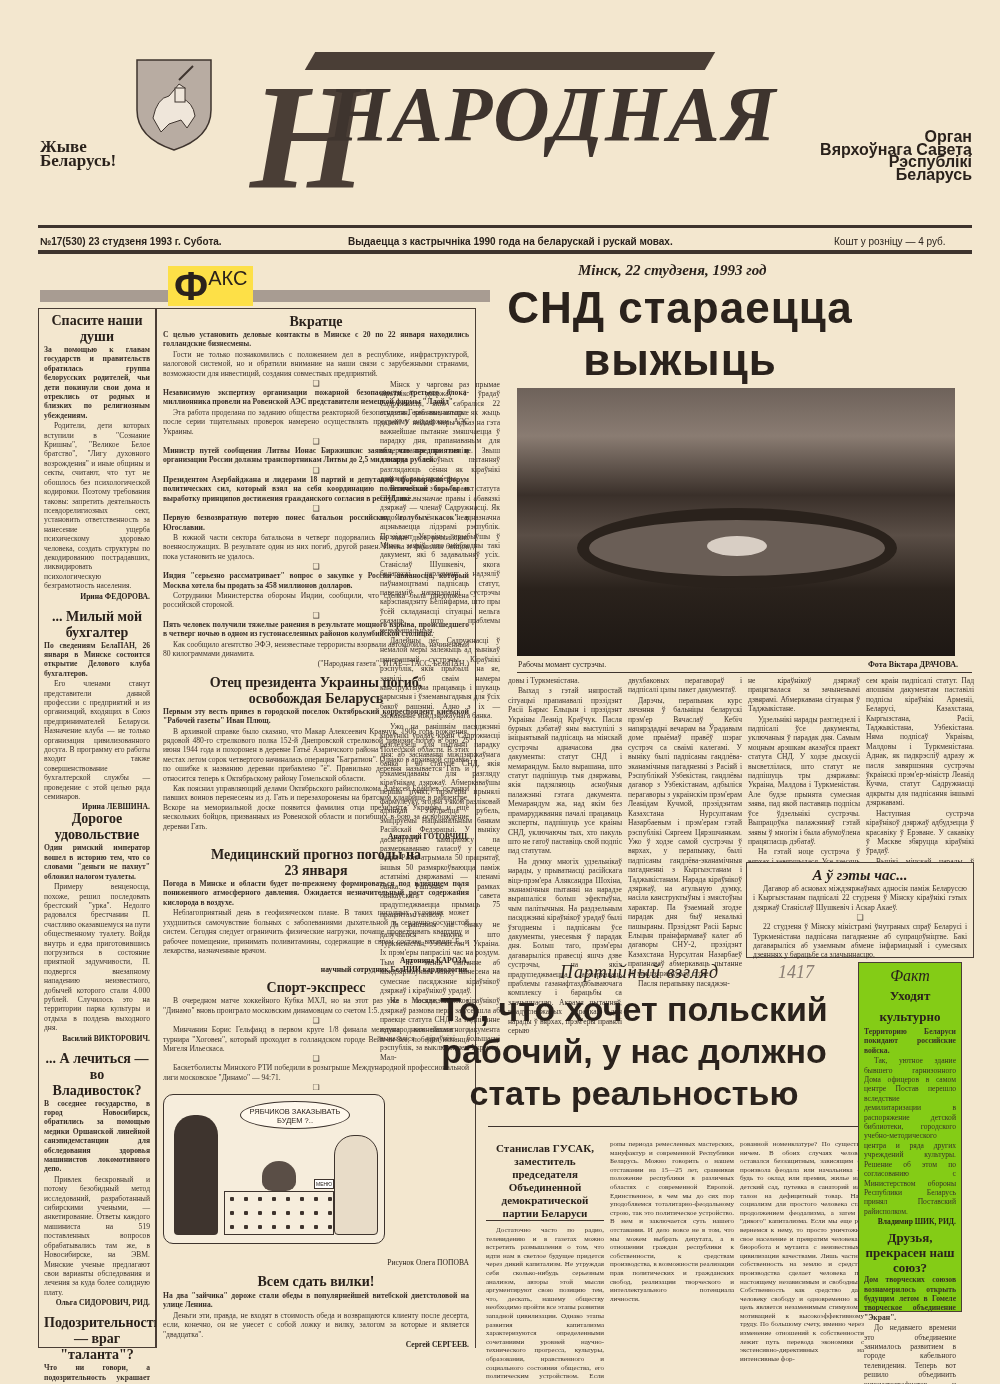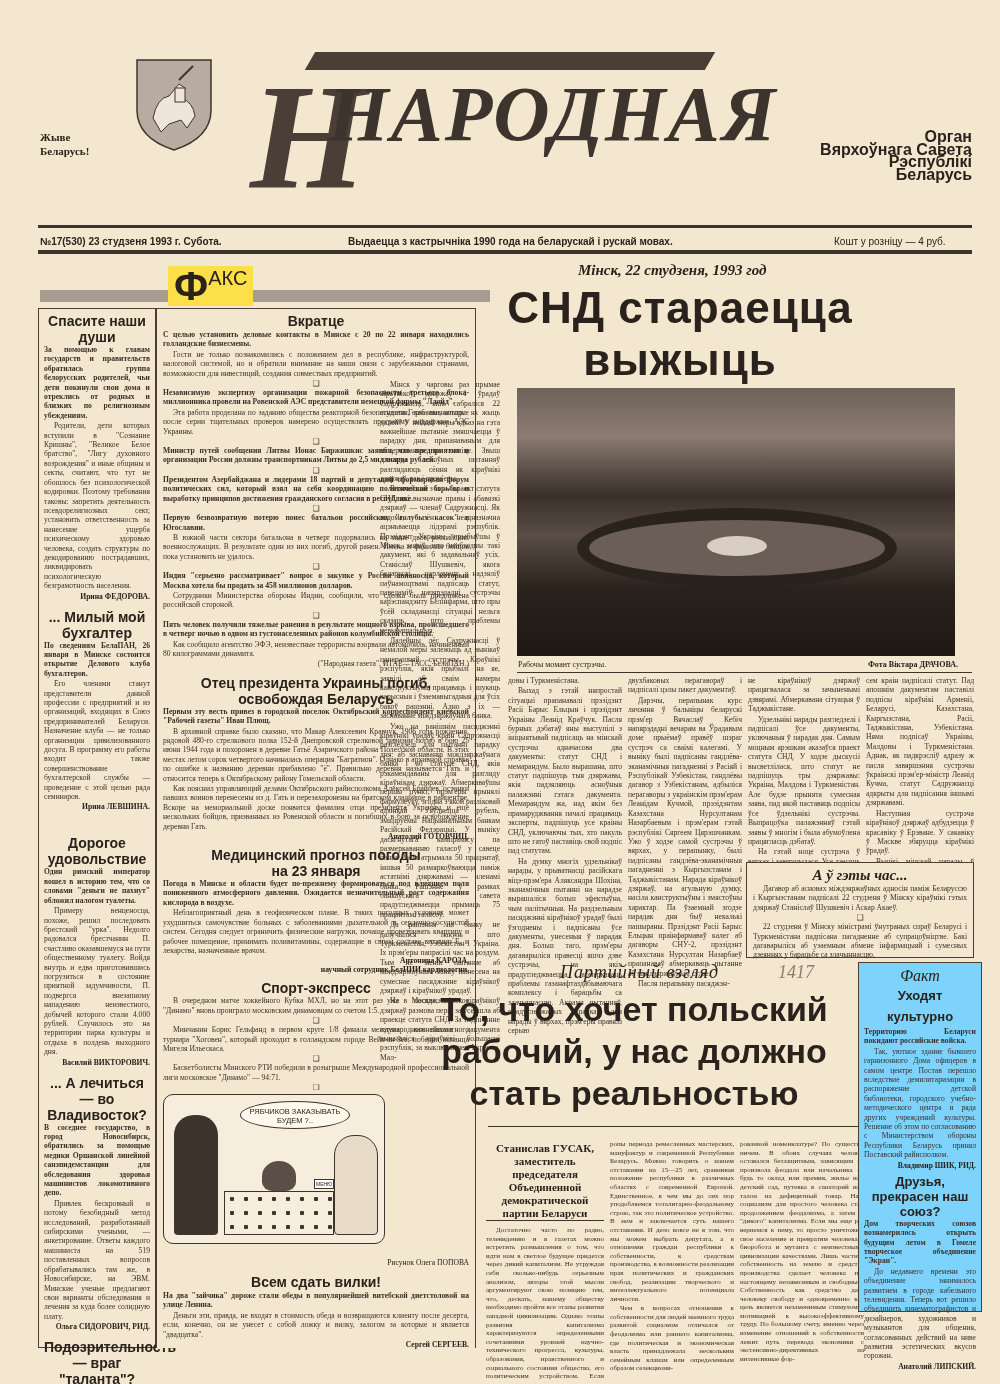--- a/index.html
+++ b/index.html
@@ -3,38 +3,38 @@
 <meta charset="utf-8">
 <style>
 *{box-sizing:border-box;margin:0;padding:0}
 body{width:1000px;height:1384px;background:#f3e7cf;font-family:"Liberation Serif",serif;color:#2a221c;position:relative;overflow:hidden}
 .abs{position:absolute}
 .sans{font-family:"Liberation Sans",sans-serif}
 .txt{font-size:7.6px;line-height:9.4px;text-align:justify;color:#3a302a}
 .txt p{text-indent:10px;margin-bottom:1px}
 .lead{font-weight:bold;text-indent:0!important}
 .sig{text-align:right;font-weight:bold;font-size:7.6px}
-.h{font-family:Liberation Sans, sans-serif;font-weight:bold;text-align:center;color:#2a221c}
+.h{font-family:Liberation Serif, serif;font-weight:bold;text-align:center;color:#2a221c}
 .box{border:1.5px solid #4a3e36}
 .sep{text-align:center;font-size:8px;line-height:9px}
 .rule{background:#3e342e}
 .photo{background:linear-gradient(180deg,#6e625a 0%,#8a7c72 18%,#3a302a 40%,#5a4e46 55%,#2a221c 75%,#1e1814 100%)}
 </style>
 </head>
 <body>
 
 <div class="abs" style="left:135px;top:58px;width:78px;height:94px">
  <svg width="78" height="94" viewBox="0 0 78 94">
       <path d="M2 2 H76 V52 Q76 80 39 92 Q2 80 2 52 Z" fill="#b8aca2" stroke="#3e342e" stroke-width="1.5"></path>
       <path d="M18 60 Q22 40 34 38 L44 26 L50 30 L46 40 Q58 44 60 58 L52 70 L46 62 L34 66 L26 74 Z" fill="#efe6da" stroke="#3e342e"></path>
       <rect x="40" y="30" width="10" height="14" fill="#efe6da" stroke="#3e342e"></rect>
       <path d="M44 22 L58 8" stroke="#3e342e" stroke-width="2"></path>
     </svg>
 </div>
-<div class="abs" style="left:40px;top:130px;width:70px;font-weight:bold;font-size:11px;line-height:14px">Жыве Беларусь!</div>
+<div class="abs" style="left:40px;top:140px;width:70px;font-weight:bold;font-size:17px;line-height:14px">Жыве Беларусь!</div>
 <div class="abs" style="left:250px;top:52px;width:470px;height:170px">
  <div class="abs" style="left:60px;top:0;width:400px;height:18px;background:#4a3e36;transform:skewX(-30deg)"></div>
  <div class="abs" style="left:0;top:10px;font-family:'Liberation Serif',serif;font-style:italic;font-weight:bold;font-size:150px;line-height:150px;color:#4a3e36">Н</div>
  <div class="abs" style="left:78px;top:22px;font-family:'Liberation Serif',serif;font-style:italic;font-weight:bold;font-size:78px;line-height:80px;color:#3e342e;letter-spacing:2px;text-transform:uppercase">Народная</div>
 </div>
 <div class="abs sans" style="left:820px;top:131px;width:152px;text-align:right;font-weight:bold;font-size:16px;line-height:12.5px">
  <div>Орган</div>
  <div>Вярхоўнага Савета</div>
  <div>Рэспублікі Беларусь</div>
 </div>
@@ -59,21 +59,21 @@
   <div class="sig">Ирина ФЕДОРОВА.</div>
  </div>
  <div style="margin-top:8px">
   <div class="h" style="font-size:14px;line-height:16px">... Милый мой бухгалтер</div>
   <div class="txt">
         <p class="lead">По сведениям БелаПАН, 26 января в Минске состоится открытие Делового клуба бухгалтеров.</p>
         <p>Его членами станут представители данной профессии с предприятий и из организаций, входящих в Союз предпринимателей Беларуси. Назначение клуба — не только организация цивилизованного досуга. В программу его работы входит также совершенствование бухгалтерской службы — проведение с этой целью ряда семинаров.</p>
       </div>
   <div class="sig">Ирина ЛЕВШИНА.</div>
  </div>
- <div style="margin-top:24px">
+ <div style="margin-top:0">
   <div class="h" style="font-size:14px;line-height:16px">Дорогое удовольствие</div>
   <div class="txt">
         <p class="lead">Один римский император вошел в историю тем, что со словами "деньги не пахнут" обложил налогом туалеты.</p>
         <p>Примеру венценосца, похоже, решил последовать брестский "урка". Недолго радовался брестчанин П. счастливо оказавшемуся на пути общественному туалету. Войдя внутрь и едва приготовившись погрузиться в состояние приятной задумчивости, П. подвергся внезапному нападению неизвестного, добычей которого стали 4.000 рублей. Случилось это на территории парка культуры и отдыха в полдень выходного дня.</p>
       </div>
   <div class="sig">Василий ВИКТОРОВИЧ.</div>
  </div>
  <div style="margin-top:8px">
   <div class="h" style="font-size:14px;line-height:16px">... А лечиться — во Владивосток?</div>
   <div class="txt">
@@ -217,27 +217,26 @@
 <div class="abs" style="left:560px;top:962px;font-style:italic;font-size:18px;letter-spacing:1px">Партийный взгляд</div>
 <div class="abs sans" style="left:408px;top:988px;width:452px;text-align:center;font-weight:bold;font-size:34px;line-height:42px">То, что хочет польский рабочий, у нас должно стать реальностью</div>
 <div class="abs rule" style="left:488px;top:1126px;width:390px;height:1px"></div>
 <div class="abs" style="left:486px;top:1142px;width:118px;text-align:center;font-weight:bold;font-size:11px;line-height:13px">Станислав ГУСАК, заместитель председателя Объединенной демократической партии Беларуси</div>
 <div class="abs rule" style="left:486px;top:1220px;width:118px;height:1px"></div>
 <div class="abs txt" style="left:486px;top:1226px;width:118px;font-size:7px;line-height:8.6px">
     <p>Достаточно часто по радио, телевидению и в газетах можно встретить размышления о том, что идти нам в светлое будущее придется через дикий капитализм. Не утруждая себя сколько-нибудь серьезным анализом, авторы этой мысли аргументируют свою позицию тем, что, дескать, нашему обществу необходимо пройти все этапы развития западной цивилизации. Однако этапы развития капитализма характеризуются определенными сочетаниями уровней научно-технического прогресса, культуры, образования, нравственного и социального состояния общества, его политическим устройством. Если вопрос поставить именно так, то вряд ли кто-либо возьмется за сравнение Ев-</p>
   </div>
 <div class="abs txt" style="left:610px;top:1140px;width:124px;font-size:7px;line-height:8.6px">
     <p style="text-indent:0">ропы периода ремесленных мастерских, мануфактур и современной Республики Беларусь. Можно говорить о нашем отставании на 15—25 лет, сравнивая положение республики в различных областях с современной Европой. Единственное, в чем мы до сих пор уподобляемся тоталитарно-феодальному строю, так это политическое устройство. В нем и заключается суть нашего отставания. И дело вовсе не в том, что мы можем выбрать депутата, а в отношении граждан республики к собственности, к средствам производства, в возможности реализации прав политических и гражданских свобод, реализации творческого и интеллектуального потенциала личности.</p>
-    <p>Чем в вопросах отношения к собственности для людей наемного труда развитой социализм отличался от феодализма или раннего капитализма, где политическая и экономическая власть принадлежала нескольким семейным кланам или определенным образом селекциони-</p>
   </div>
 <div class="abs txt" style="left:740px;top:1140px;width:124px;font-size:7px;line-height:8.6px">
     <p style="text-indent:0">рованной номенклатуре? По существу, ничем. В обоих случаях человек оставался беззащитным, зависящим от произвола феодала или начальника — будь то оклад или премия, жилье или детский сад, путевка в санаторий или талон на дефицитный товар. Наш социализм для простого человека стал продолжением феодализма, а затем и "дикого" капитализма. Если мы еще раз вернемся к нему, то просто уничтожим свое население и превратим человека в биоробота и мутанта с неизвестными цивилизации качествами. Лишь частная собственность на землю и средства производства сделает человека по-настоящему независимым и свободным. Собственность как средство дает человеку свободу и одновременно как цель является незаменимым стимулом и мотивацией к высокоэффективному труду. По большому счету, именно через изменение отношений к собственности лежит путь перевода экономики с экстенсивно-директивных на интенсивные фор-</p>
   </div>
 
-<div class="abs box" style="left:858px;top:962px;width:124px;height:350px;padding:4px 5px;background:#7dd3fc">
+<div class="abs box" style="left:858px;top:962px;width:104px;height:350px;padding:4px 5px;background:#84cc16">
  <div style="text-align:center;font-style:italic;font-size:16px;line-height:18px">Факт</div>
  <div class="h" style="font-size:13px;line-height:21px">Уходят культурно</div>
  <div class="txt">
       <p class="lead">Территорию Беларуси покидают российские войска.</p>
       <p>Так, уютное здание бывшего гарнизонного Дома офицеров в самом центре Постав перешло вследствие демилитаризации в распоряжение детской библиотеки, городского учебно-методического центра и ряда других учреждений культуры. Решение об этом по согласованию с Министерством обороны Республики Беларусь принял Поставский райисполком.</p>
     </div>
  <div class="sig">Владимир ШИК, РИД.</div>
  <div class="h" style="font-size:13px;line-height:15px;margin-top:4px">Друзья, прекрасен наш союз?</div>
  <div class="txt">
       <p class="lead">Дом творческих союзов вознамерилось открыть будущим летом в Гомеле творческое объединение "Экран".</p>

